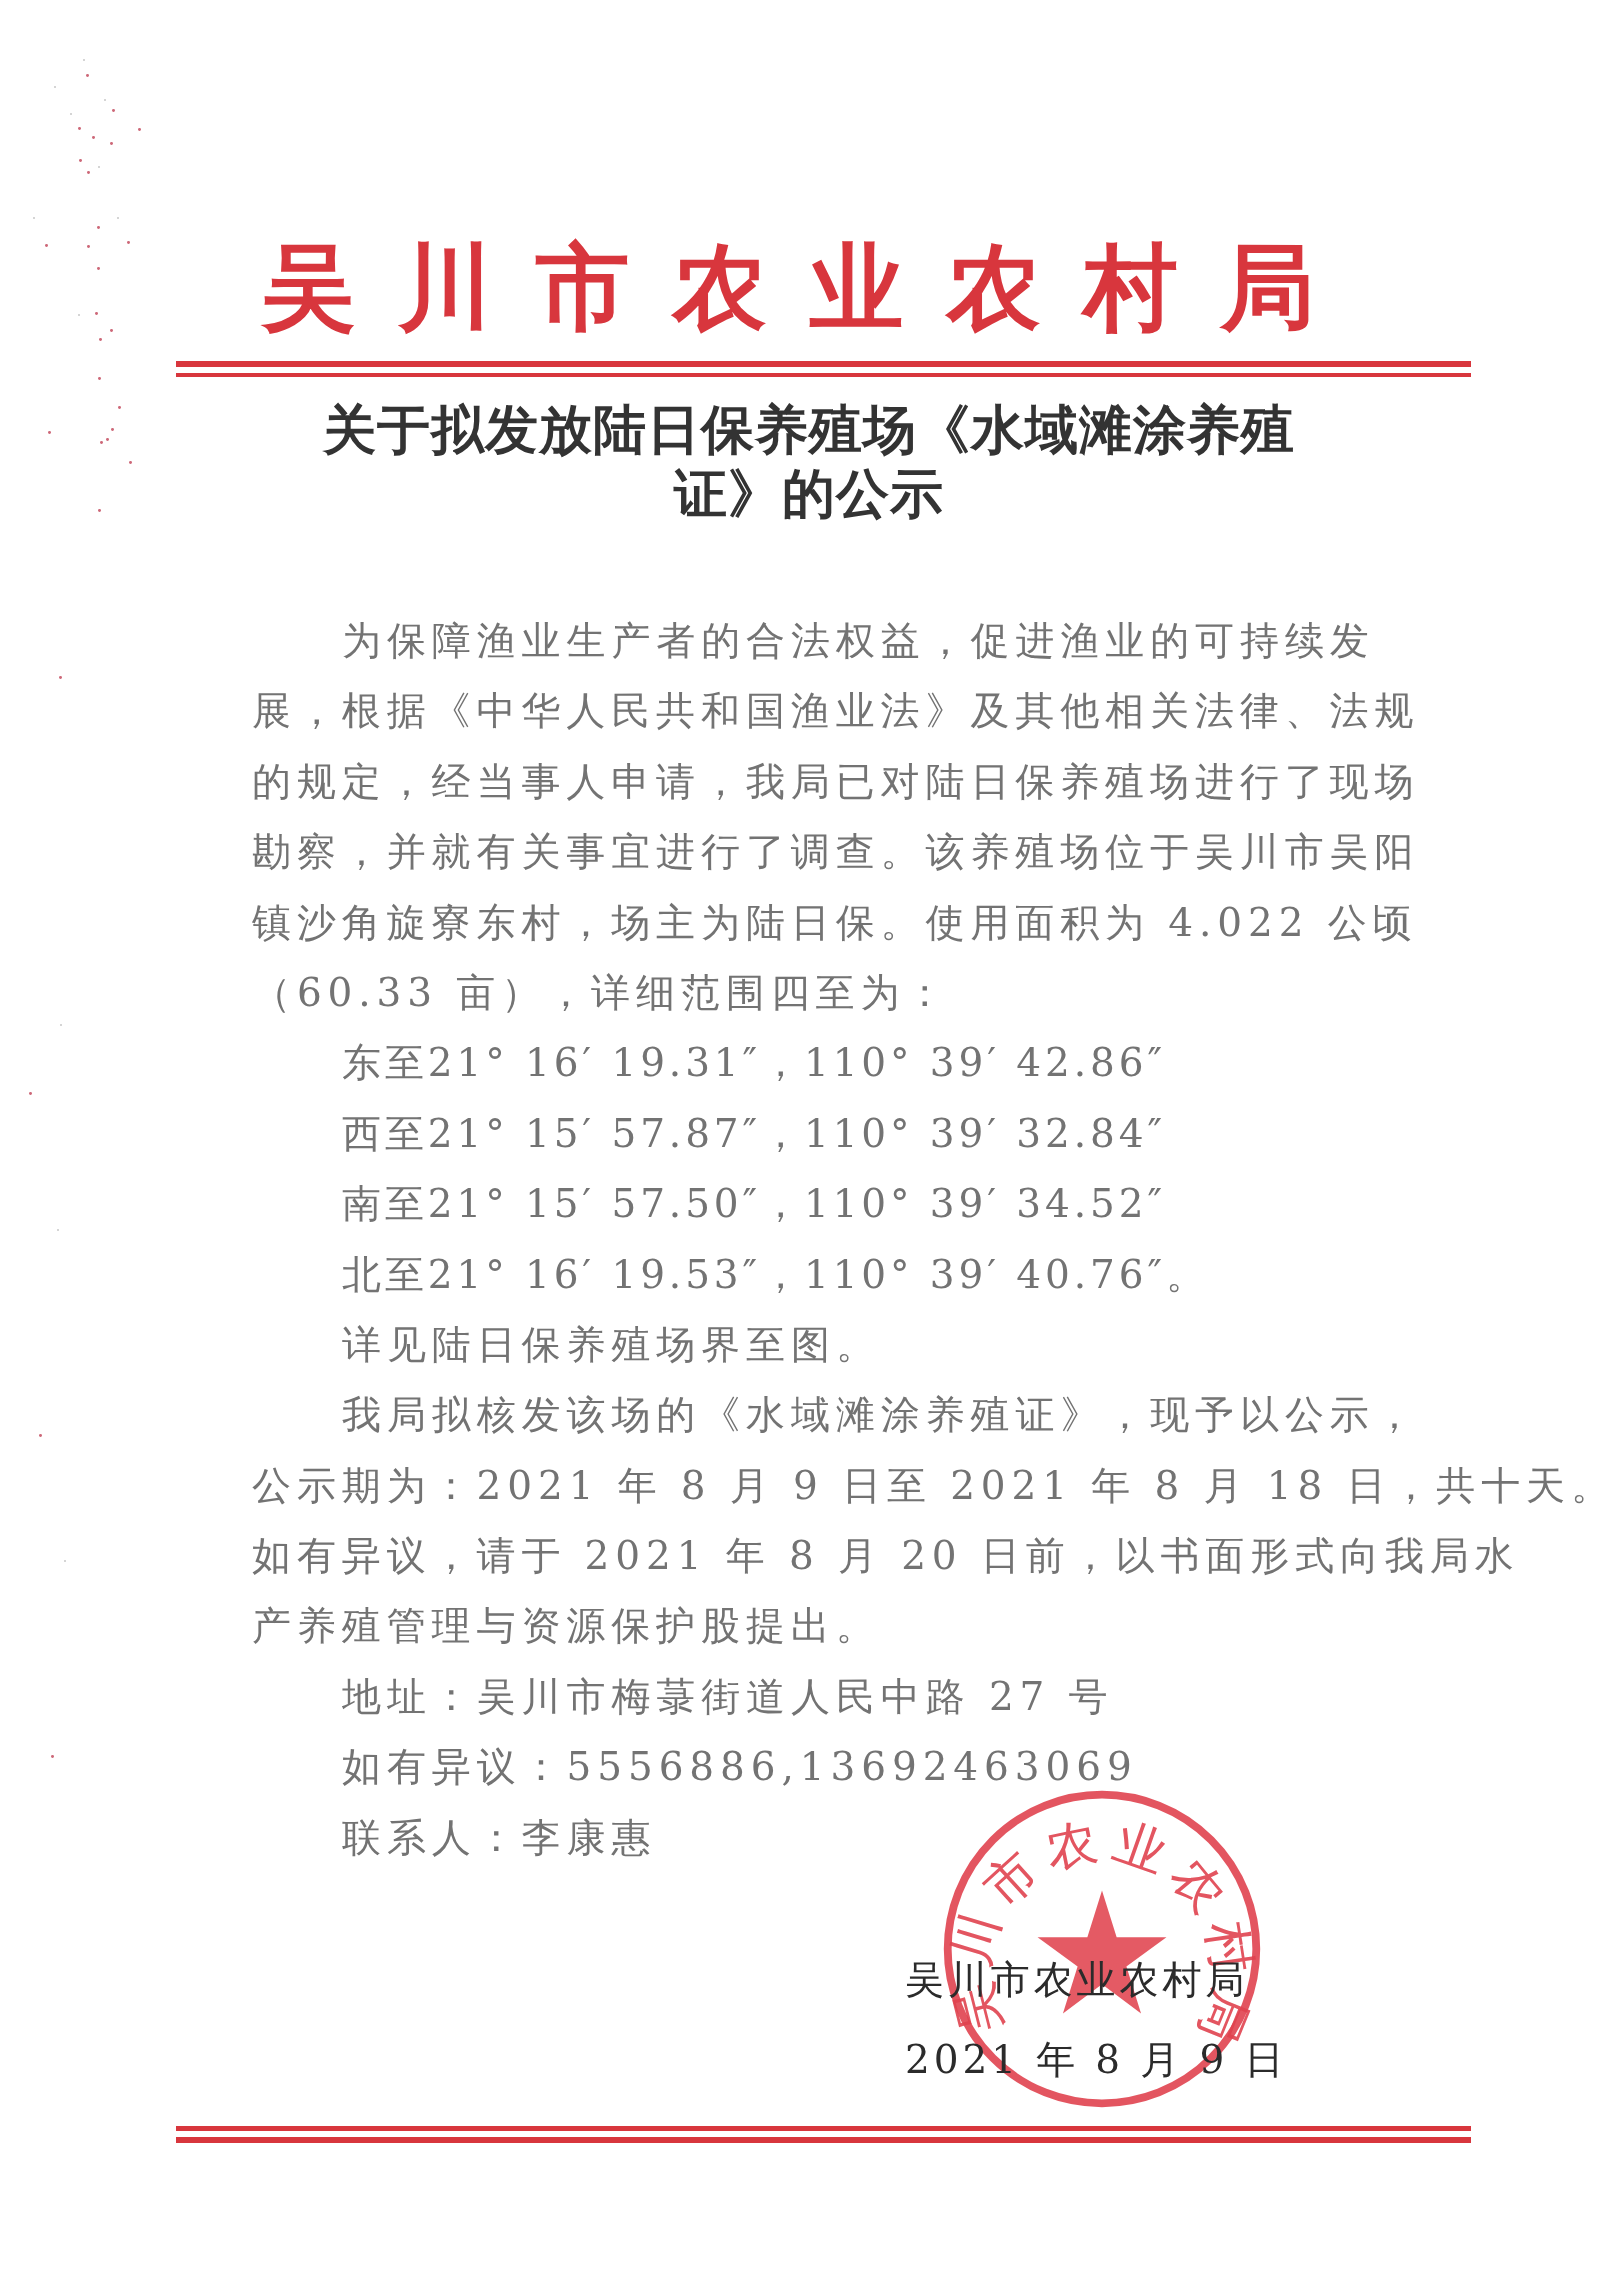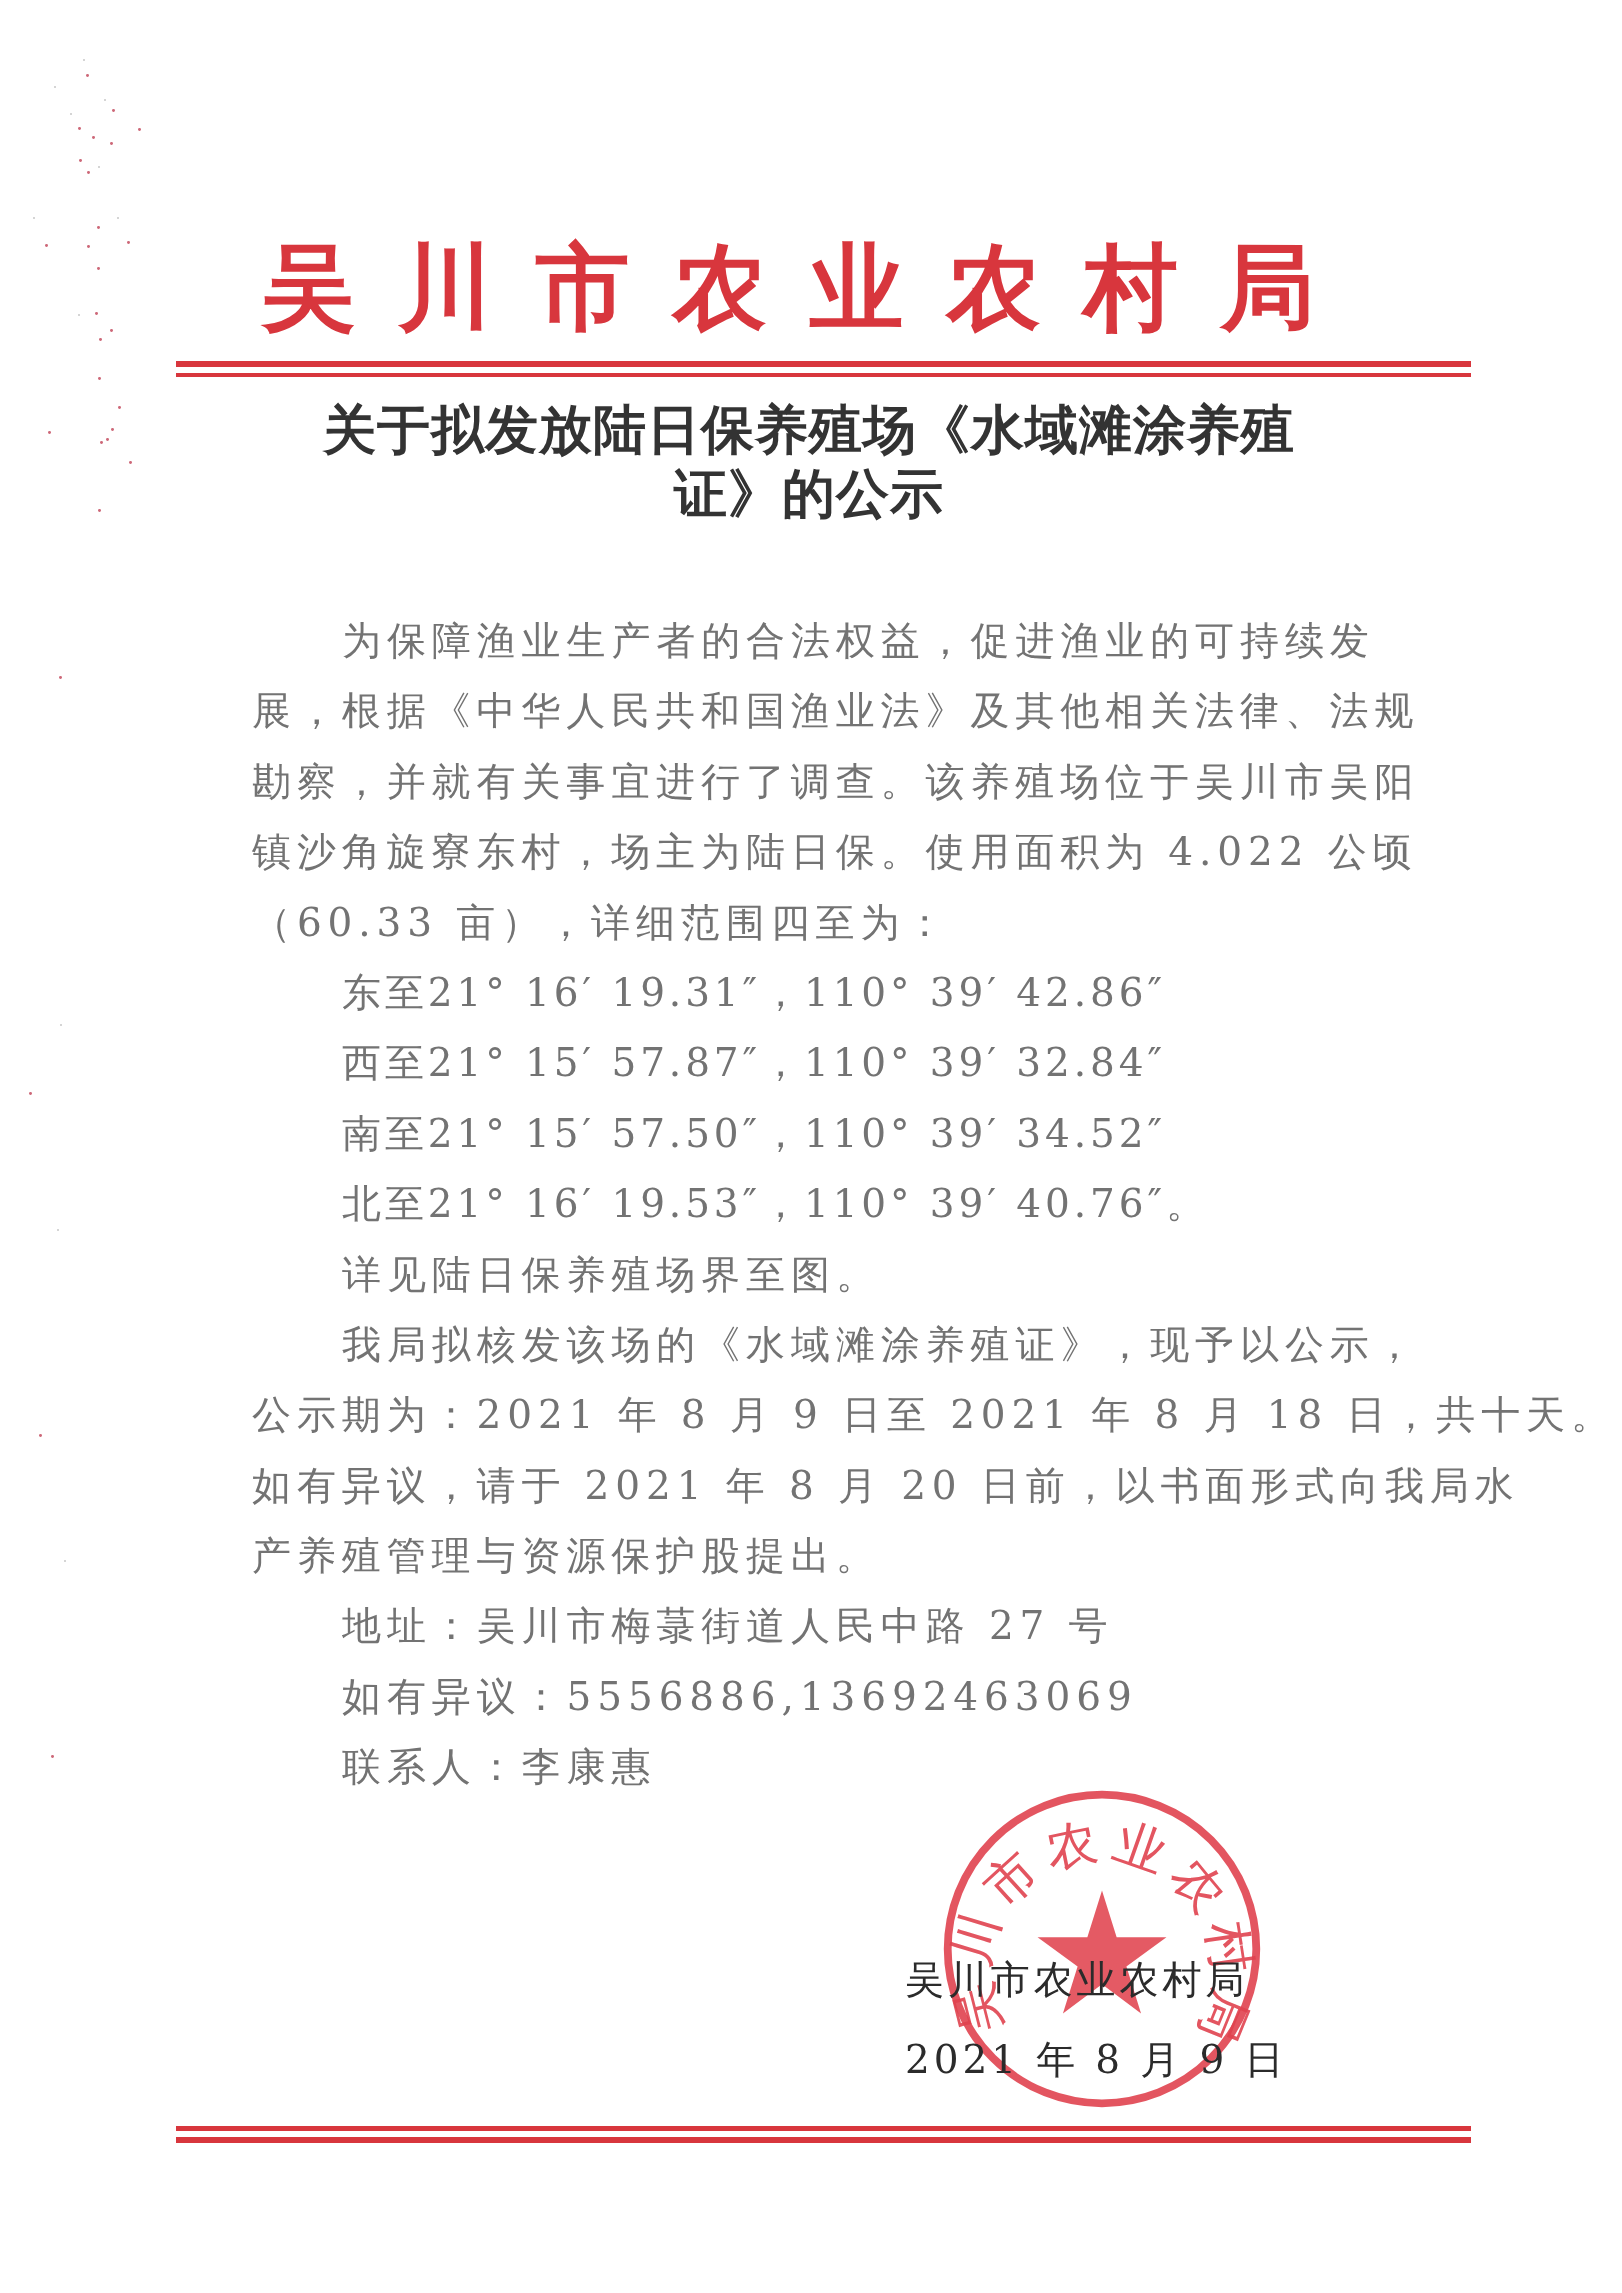--- a/index.html
+++ b/index.html
@@ -100,20 +100,21 @@
 
   <div class="doc-title">
     <span>关于拟发放陆日保养殖场《水域滩涂养殖</span>
     <span>证》的公示</span>
   </div>
 
   <div class="body-text">
     <div>
       <span class="line indent" style="margin-bottom:23.4px">为保障渔业生产者的合法权益，促进渔业的可持续发</span>
       <span class="line" style="margin-bottom:23.4px">展，根据《中华人民共和国渔业法》及其他相关法律、法规</span>
+      <span class="line" style="margin-bottom:23.4px">的规定，经当事人申请，我局已对陆日保养殖场进行了现场</span>
       <span class="line" style="margin-bottom:23.4px">勘察，并就有关事宜进行了调查。该养殖场位于吴川市吴阳</span>
       <span class="line" style="margin-bottom:23.4px">镇沙角旋寮东村，场主为陆日保。使用面积为 4.022 公顷</span>
       <span class="line" style="margin-bottom:23.4px">（60.33 亩），详细范围四至为：</span>
     </div>
 
     <div>
       <div class="coord" style="margin-bottom:23.4px">
         <span>东至</span><span>21° 16′ 19.31″</span>，<span>110° 39′ 42.86″</span><span></span>
       </div>
       <div class="coord" style="margin-bottom:23.4px">

